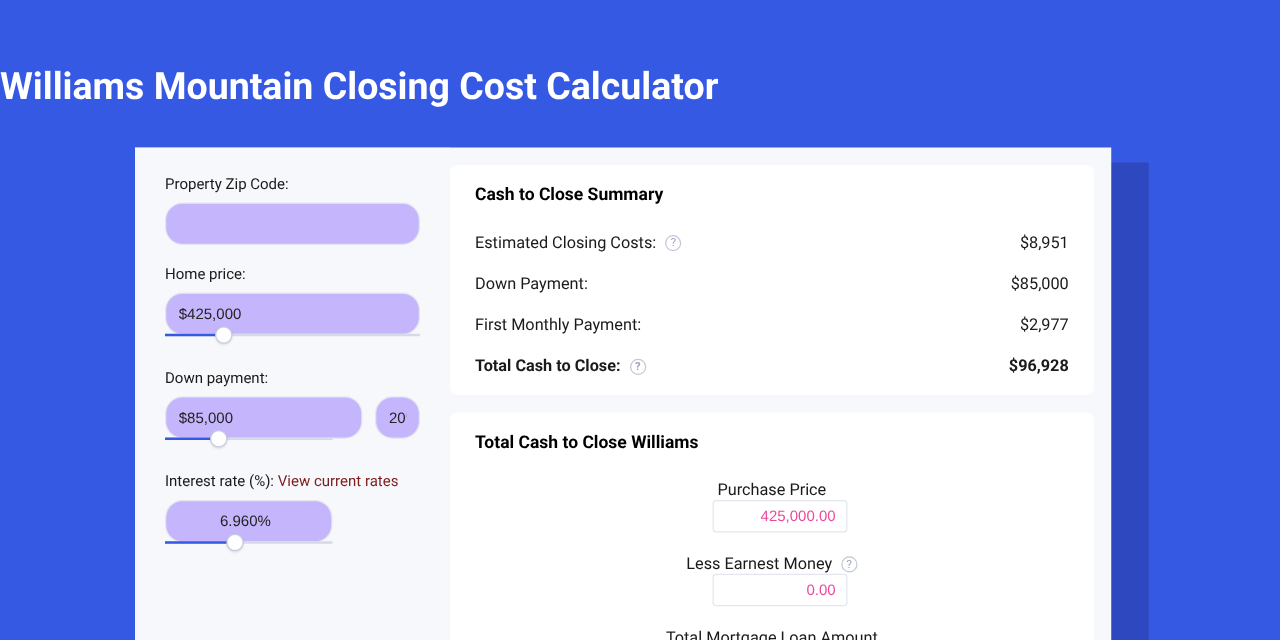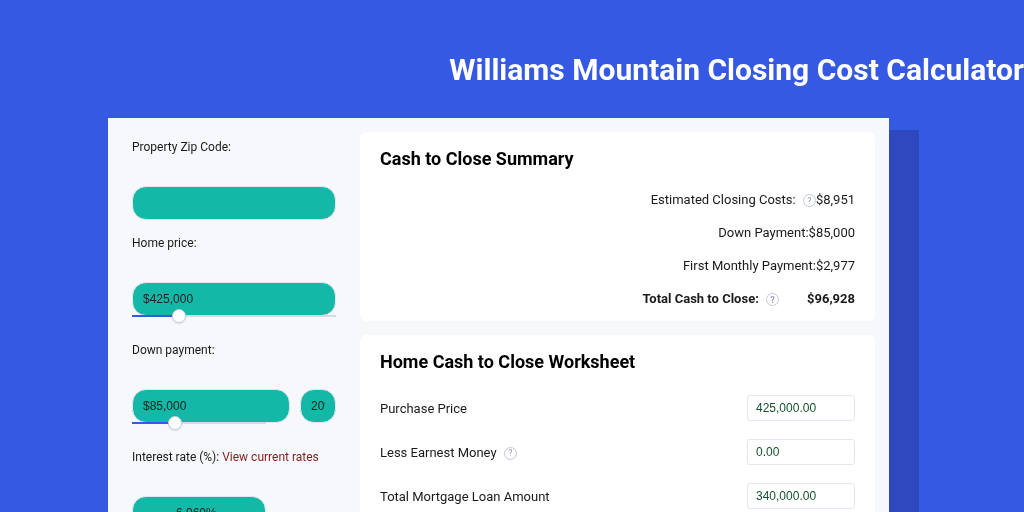--- a/index.html
+++ b/index.html
@@ -1,20 +1,20 @@
 <!DOCTYPE html>
 <html><head>
 <meta charset="utf-8">
 <style>
   * { box-sizing: border-box; margin: 0; padding: 0; }
   html, body { width: 1024px; height: 512px; overflow: hidden; font-family: -apple-system, BlinkMacSystemFont, "Segoe UI", Roboto, Arial, sans-serif; }
   body { background: #3659e3; }
 
   .page-title {
-    text-align: right;
+    text-align: left;
     color: #ffffff;
     font-size: 30px;
     font-weight: 700;
     padding-top: 52px;
     padding-bottom: 26px;
   }
 
   .panel-shadow {
     position: absolute;
     left: 138px; top: 130px;
@@ -44,27 +44,26 @@
   .field-label {
     font-size: 12px;
     color: #1a1a1a;
     margin-bottom: 8px;
     display: block;
   }
   .link { color: #7f1d1d; font-size: 12px; cursor: pointer; }
   .input {
     width: 100%;
     height: 34px;
-    background: #14b8a6;
+    background: #c4b5fd;
     border: 1px solid #e3e6ef;
     border-radius: 14px;
     padding: 0 10px;
     font-size: 12px;
     color: #222;
-    margin-top: 24px;
   }
   .input-row { display: flex; gap: 10px; }
   .input-row .input:first-child { flex: 1; }
   .input-pct { width: 36px; }
 
   .slider-track {
     position: relative;
     height: 12px;
     margin-top: -1px;
   }
@@ -92,28 +91,28 @@
     cursor: pointer;
   }
 
   .card {
     background: #ffffff;
     border-radius: 6px;
     padding: 16px 20px 6px 20px;
     margin-bottom: 14px;
   }
   .card-title {
-    font-size: 18px;
+    font-size: 14px;
     font-weight: 700;
     color: #000;
     margin-bottom: 14px;
   }
   .row {
     display: flex;
-    justify-content: flex-end;
+    justify-content: space-between;
     align-items: center;
     padding: 9px 0;
     font-size: 13px;
     color: #1a1a1a;
   }
   .row .val { font-variant-numeric: tabular-nums; }
   .row.bold { font-weight: 700; gap: 28px; }
   .help-icon {
     display: inline-flex;
     align-items: center; justify-content: center;
@@ -126,30 +125,31 @@
     vertical-align: middle;
   }
 
   .ws-row {
     display: flex;
     justify-content: space-between;
     align-items: center;
     padding: 9px 0;
     font-size: 13px;
     color: #1a1a1a;
+    flex-direction: column;
   }
   .ws-input {
     width: 108px;
     height: 26px;
     border: 1px solid #e3e6ef;
     border-radius: 3px;
-    text-align: left;
+    text-align: right;
     padding: 0 8px;
     font-size: 12px;
-    color: #14532d;
+    color: #ec4899;
     background: #fff;
     margin-left: 12px;
   }
 </style>
 </head>
 <body>
 
 <div class="page-title">Williams Mountain Closing Cost Calculator</div>
 
 <div class="panel-shadow"></div>
@@ -223,21 +223,21 @@
       <div class="row bold">
         <span>
           <span>Total Cash to Close:</span>
           <span class="help-icon">?</span>
         </span>
         <span class="val">$96,928</span>
       </div>
     </div>
 
     <div class="card">
-      <div class="card-title">Home Cash to Close Worksheet</div>
+      <div class="card-title">Total Cash to Close Williams</div>
 
       <div class="ws-row">
         <span>Purchase Price</span>
         <input class="ws-input" value="425,000.00" style="">
       </div>
       <div class="ws-row">
         <span>
           <span>Less Earnest Money</span>
           <span class="help-icon">?</span>
         </span>

